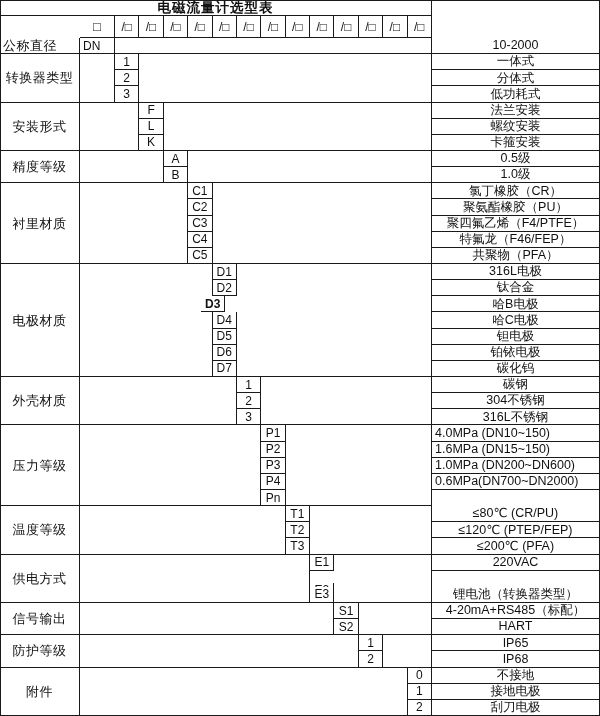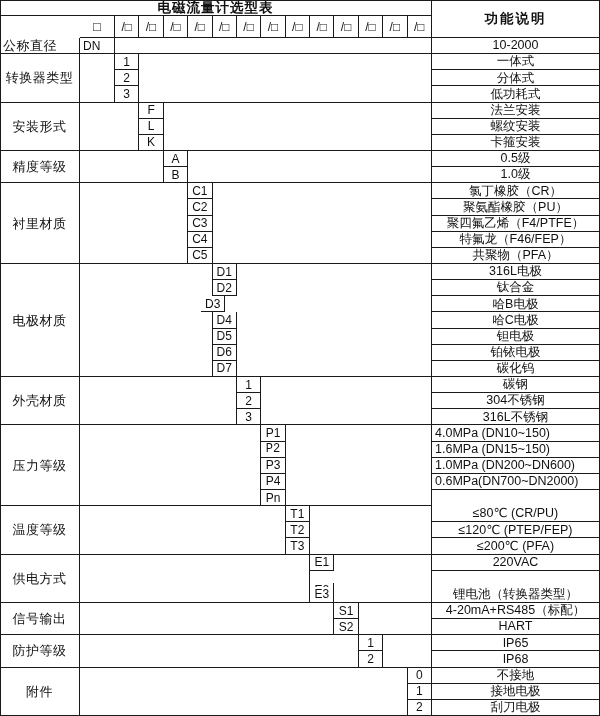--- a/index.html
+++ b/index.html
@@ -33,21 +33,20 @@
   .ldg-cell{left:0;top:16px;width:80px;height:22px;justify-content:flex-start;padding-left:8px;font-size:12.5px;}
   .box-cell{left:80px;top:16px;width:35px;height:22px;font-size:13px;}
 </style>
 </head>
 <body>
 
 <div id="table-wrap">
   <div id="frame"></div>
 
   <div class="cell title-cell">电磁流量计选型表</div>
-  <div class="cell func-header">功能说明</div>
   <div class="cell box-cell">□</div>
 
   <div id="generated-cells">
       <div class="cell slot" style="left: 115px; top: 16px; width: 24.3846px; height: 22px;">/□</div>
       <div class="cell slot" style="left: 139.385px; top: 16px; width: 24.3846px; height: 22px;">/□</div>
       <div class="cell slot" style="left: 163.769px; top: 16px; width: 24.3846px; height: 22px;">/□</div>
       <div class="cell slot" style="left: 188.154px; top: 16px; width: 24.3846px; height: 22px;">/□</div>
       <div class="cell slot" style="left: 212.538px; top: 16px; width: 24.3846px; height: 22px;">/□</div>
       <div class="cell slot" style="left: 236.923px; top: 16px; width: 24.3846px; height: 22px;">/□</div>
       <div class="cell slot" style="left: 261.308px; top: 16px; width: 24.3846px; height: 22px;">/□</div>
@@ -98,21 +97,21 @@
       <div class="cell" style="left: 432px; top: 231.714px; width: 168px; height: 16.1429px;">特氟龙（F46/FEP）</div>
       <div class="cell code" style="left: 188.154px; top: 247.857px; width: 24.3846px; height: 16.1429px;">C5</div>
       <div class="cell" style="left: 432px; top: 247.857px; width: 168px; height: 16.1429px;">共聚物（PFA）</div>
       <div class="cell" style="left: 212.538px; top: 183.286px; width: 219.462px; height: 80.7143px;"></div>
       <div class="cell label" style="left: 0px; top: 264px; width: 80px; height: 113px;">电极材质</div>
       <div class="cell" style="left: 80px; top: 264px; width: 132.538px; height: 113px;"></div>
       <div class="cell code" style="left: 212.538px; top: 264px; width: 24.3846px; height: 16.1429px;">D1</div>
       <div class="cell" style="left: 432px; top: 264px; width: 168px; height: 16.1429px;">316L电极</div>
       <div class="cell code" style="left: 212.538px; top: 280.143px; width: 24.3846px; height: 16.1429px;">D2</div>
       <div class="cell" style="left: 432px; top: 280.143px; width: 168px; height: 16.1429px;">钛合金</div>
-      <div class="cell code" style="left: 201px; top: 296.286px; width: 24.3846px; height: 16.1429px;">D3</div>
+      <div class="cell code" style="left: 201px; top: 296.286px; width: 24.3846px; height: 16.1429px; font-weight: bold;">D3</div>
       <div class="cell" style="left: 432px; top: 296.286px; width: 168px; height: 16.1429px;">哈B电极</div>
       <div class="cell code" style="left: 212.538px; top: 312.429px; width: 24.3846px; height: 16.1429px;">D4</div>
       <div class="cell" style="left: 432px; top: 312.429px; width: 168px; height: 16.1429px;">哈C电极</div>
       <div class="cell code" style="left: 212.538px; top: 328.571px; width: 24.3846px; height: 16.1429px;">D5</div>
       <div class="cell" style="left: 432px; top: 328.571px; width: 168px; height: 16.1429px;">钽电极</div>
       <div class="cell code" style="left: 212.538px; top: 344.714px; width: 24.3846px; height: 16.1429px;">D6</div>
       <div class="cell" style="left: 432px; top: 344.714px; width: 168px; height: 16.1429px;">铂铱电极</div>
       <div class="cell code" style="left: 212.538px; top: 360.857px; width: 24.3846px; height: 16.1429px;">D7</div>
       <div class="cell" style="left: 432px; top: 360.857px; width: 168px; height: 16.1429px;">碳化钨</div>
       <div class="cell" style="left: 236.923px; top: 264px; width: 195.077px; height: 113px;"></div>
@@ -122,21 +121,21 @@
       <div class="cell" style="left: 432px; top: 377px; width: 168px; height: 16.1429px;">碳钢</div>
       <div class="cell code" style="left: 236.923px; top: 393.143px; width: 24.3846px; height: 16.1429px;">2</div>
       <div class="cell" style="left: 432px; top: 393.143px; width: 168px; height: 16.1429px;">304不锈钢</div>
       <div class="cell code" style="left: 236.923px; top: 409.286px; width: 24.3846px; height: 16.1429px;">3</div>
       <div class="cell" style="left: 432px; top: 409.286px; width: 168px; height: 16.1429px;">316L不锈钢</div>
       <div class="cell" style="left: 261.308px; top: 377px; width: 170.692px; height: 48.4286px;"></div>
       <div class="cell label" style="left: 0px; top: 425.429px; width: 80px; height: 80.7143px;">压力等级</div>
       <div class="cell" style="left: 80px; top: 425.429px; width: 181.308px; height: 80.7143px;"></div>
       <div class="cell code" style="left: 261.308px; top: 425.429px; width: 24.3846px; height: 16.1429px;">P1</div>
       <div class="cell left" style="left: 432px; top: 425.429px; width: 168px; height: 16.1429px;">4.0MPa (DN10~150)</div>
-      <div class="cell code" style="left: 261.308px; top: 441.571px; width: 24.3846px; height: 16.1429px; font-family: Liberation Mono, monospace;">P2</div>
+      <div class="cell code" style="left: 261.308px; top: 441.571px; width: 24.3846px; height: 16.1429px;">P2</div>
       <div class="cell left" style="left: 432px; top: 441.571px; width: 168px; height: 16.1429px;">1.6MPa (DN15~150)</div>
       <div class="cell code" style="left: 261.308px; top: 457.714px; width: 24.3846px; height: 16.1429px;">P3</div>
       <div class="cell left" style="left: 432px; top: 457.714px; width: 168px; height: 16.1429px;">1.0MPa (DN200~DN600)</div>
       <div class="cell code" style="left: 261.308px; top: 473.857px; width: 24.3846px; height: 16.1429px;">P4</div>
       <div class="cell left" style="left: 432px; top: 473.857px; width: 168px; height: 16.1429px;">0.6MPa(DN700~DN2000)</div>
       <div class="cell code" style="left: 261.308px; top: 490px; width: 24.3846px; height: 16.1429px;">Pn</div>
       <div class="cell" style="left: 432px; top: 492px; width: 168px; height: 16.1429px; margin-top: 40px;">特殊定制</div>
       <div class="cell" style="left: 285.692px; top: 425.429px; width: 146.308px; height: 80.7143px;"></div>
       <div class="cell label" style="left: 0px; top: 506.143px; width: 80px; height: 48.4286px;">温度等级</div>
       <div class="cell" style="left: 80px; top: 506.143px; width: 205.692px; height: 48.4286px;"></div>

